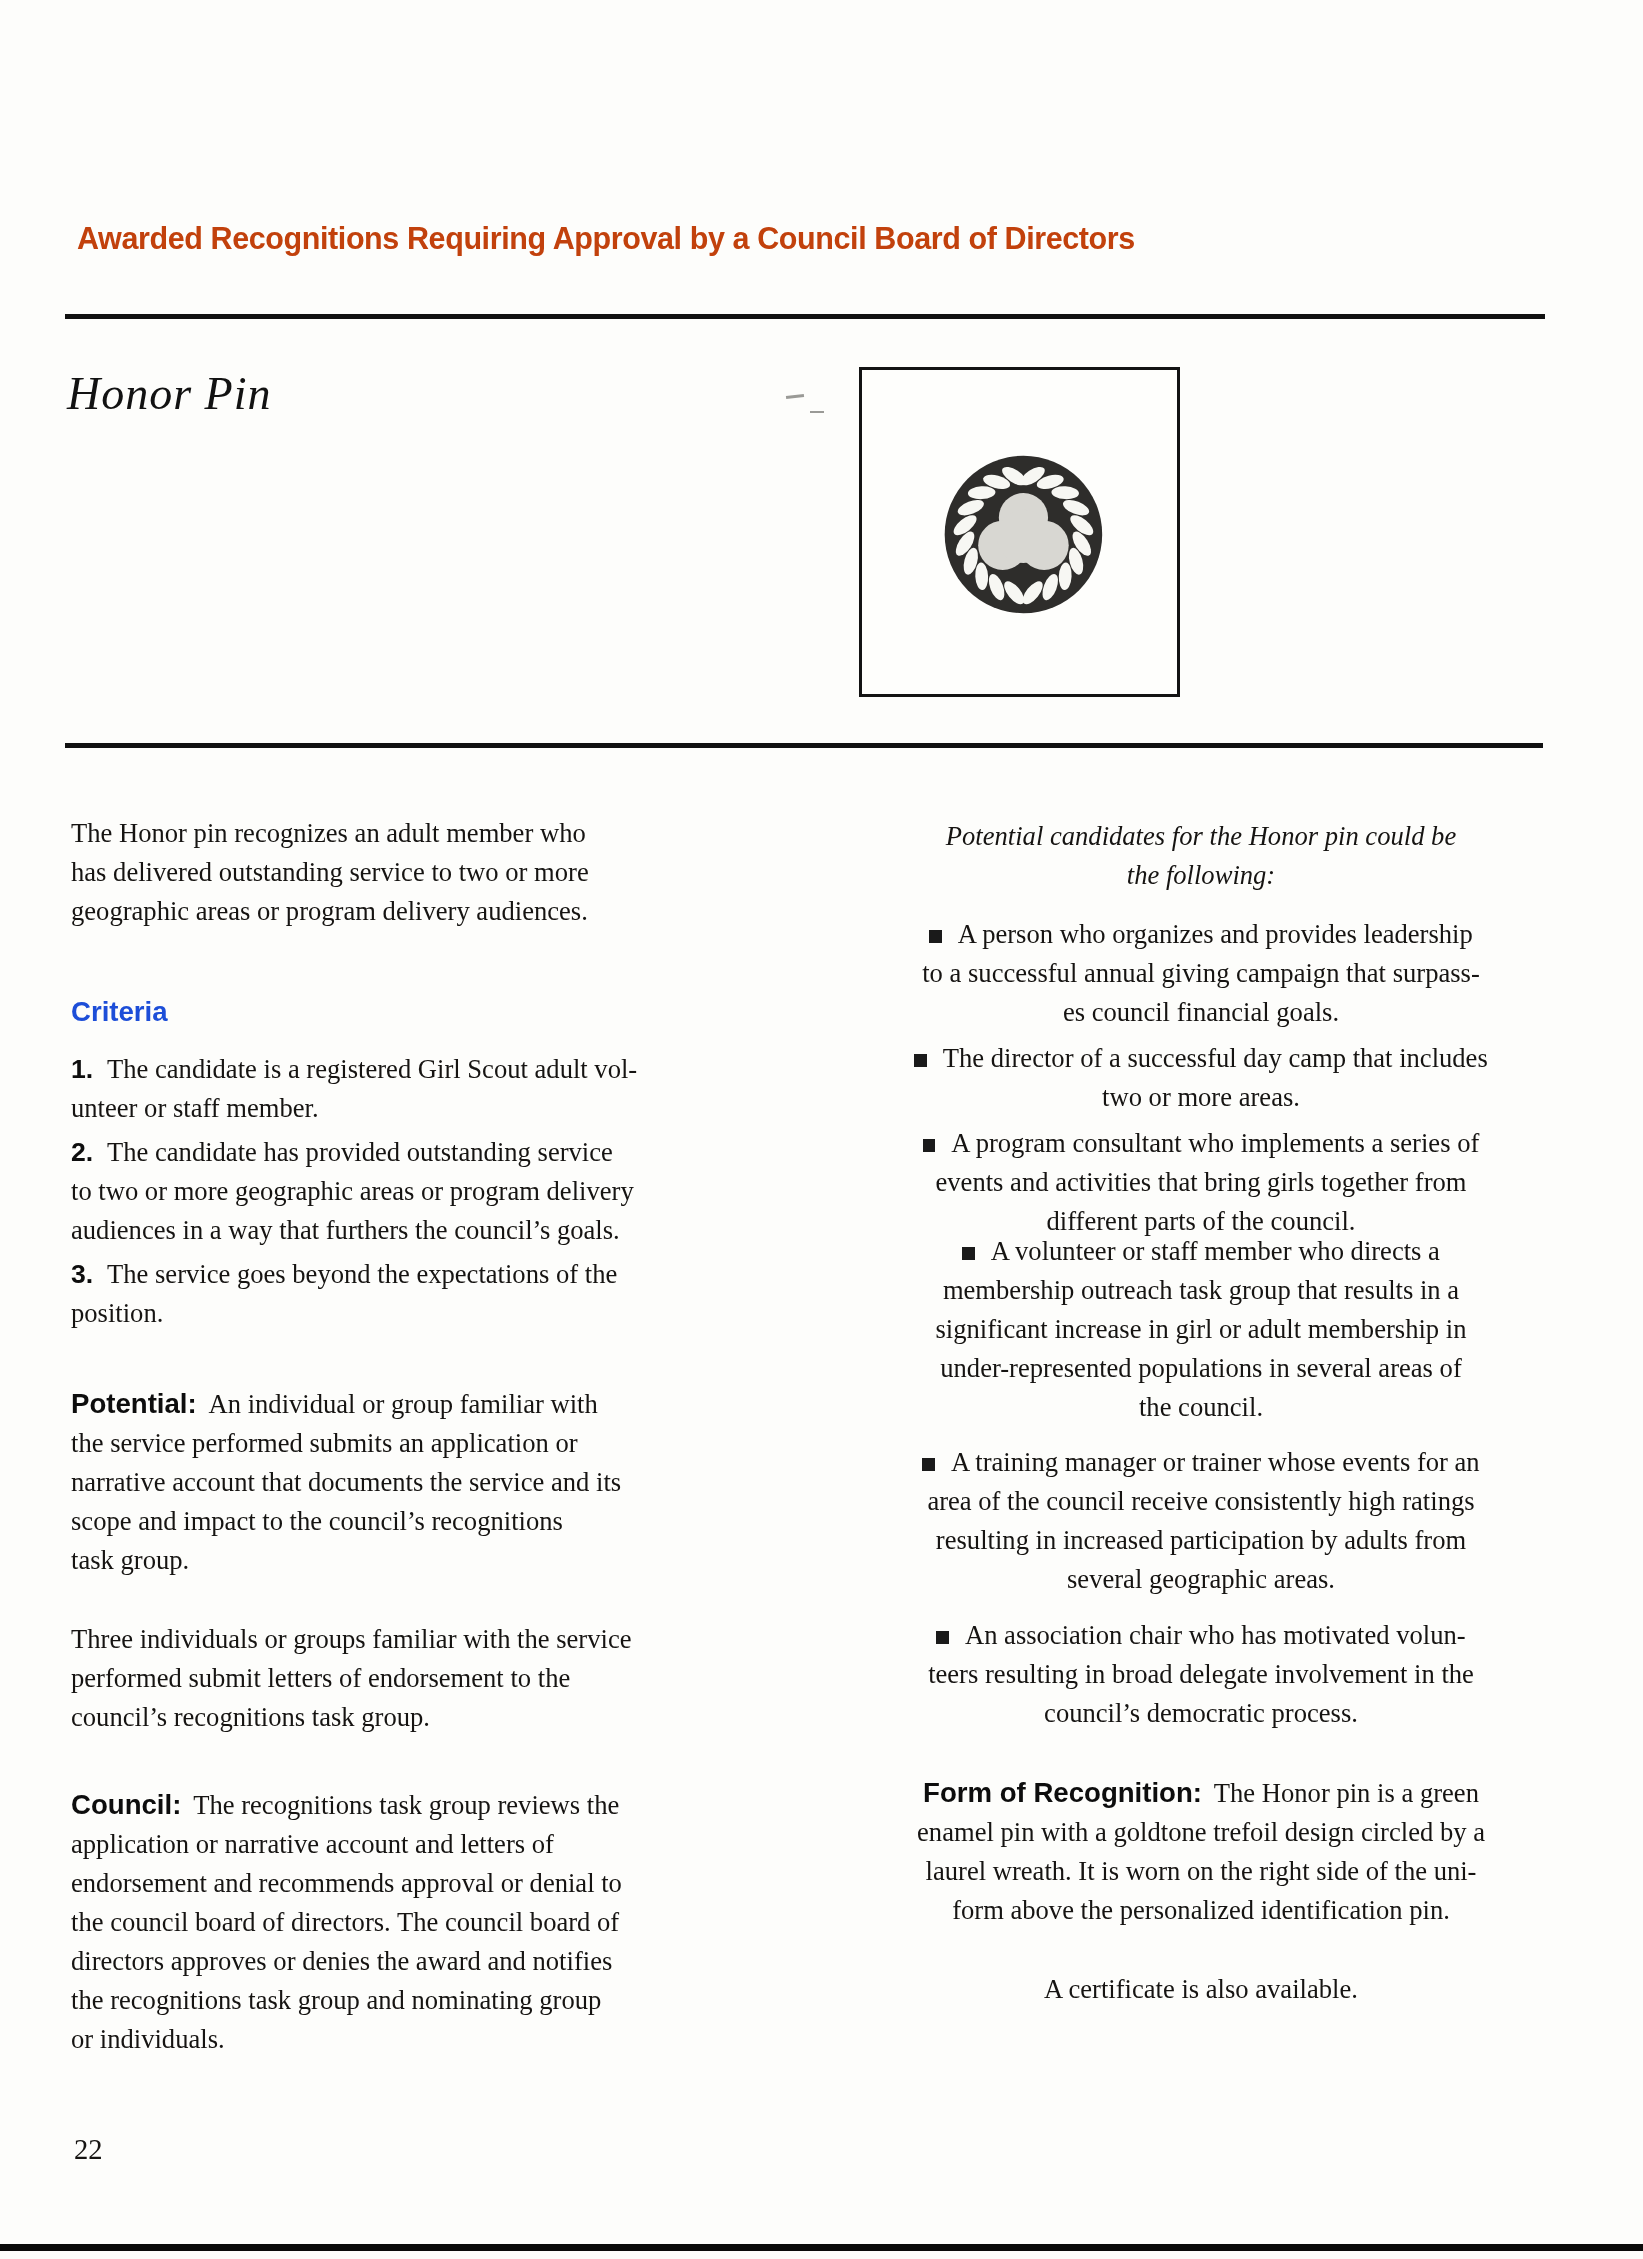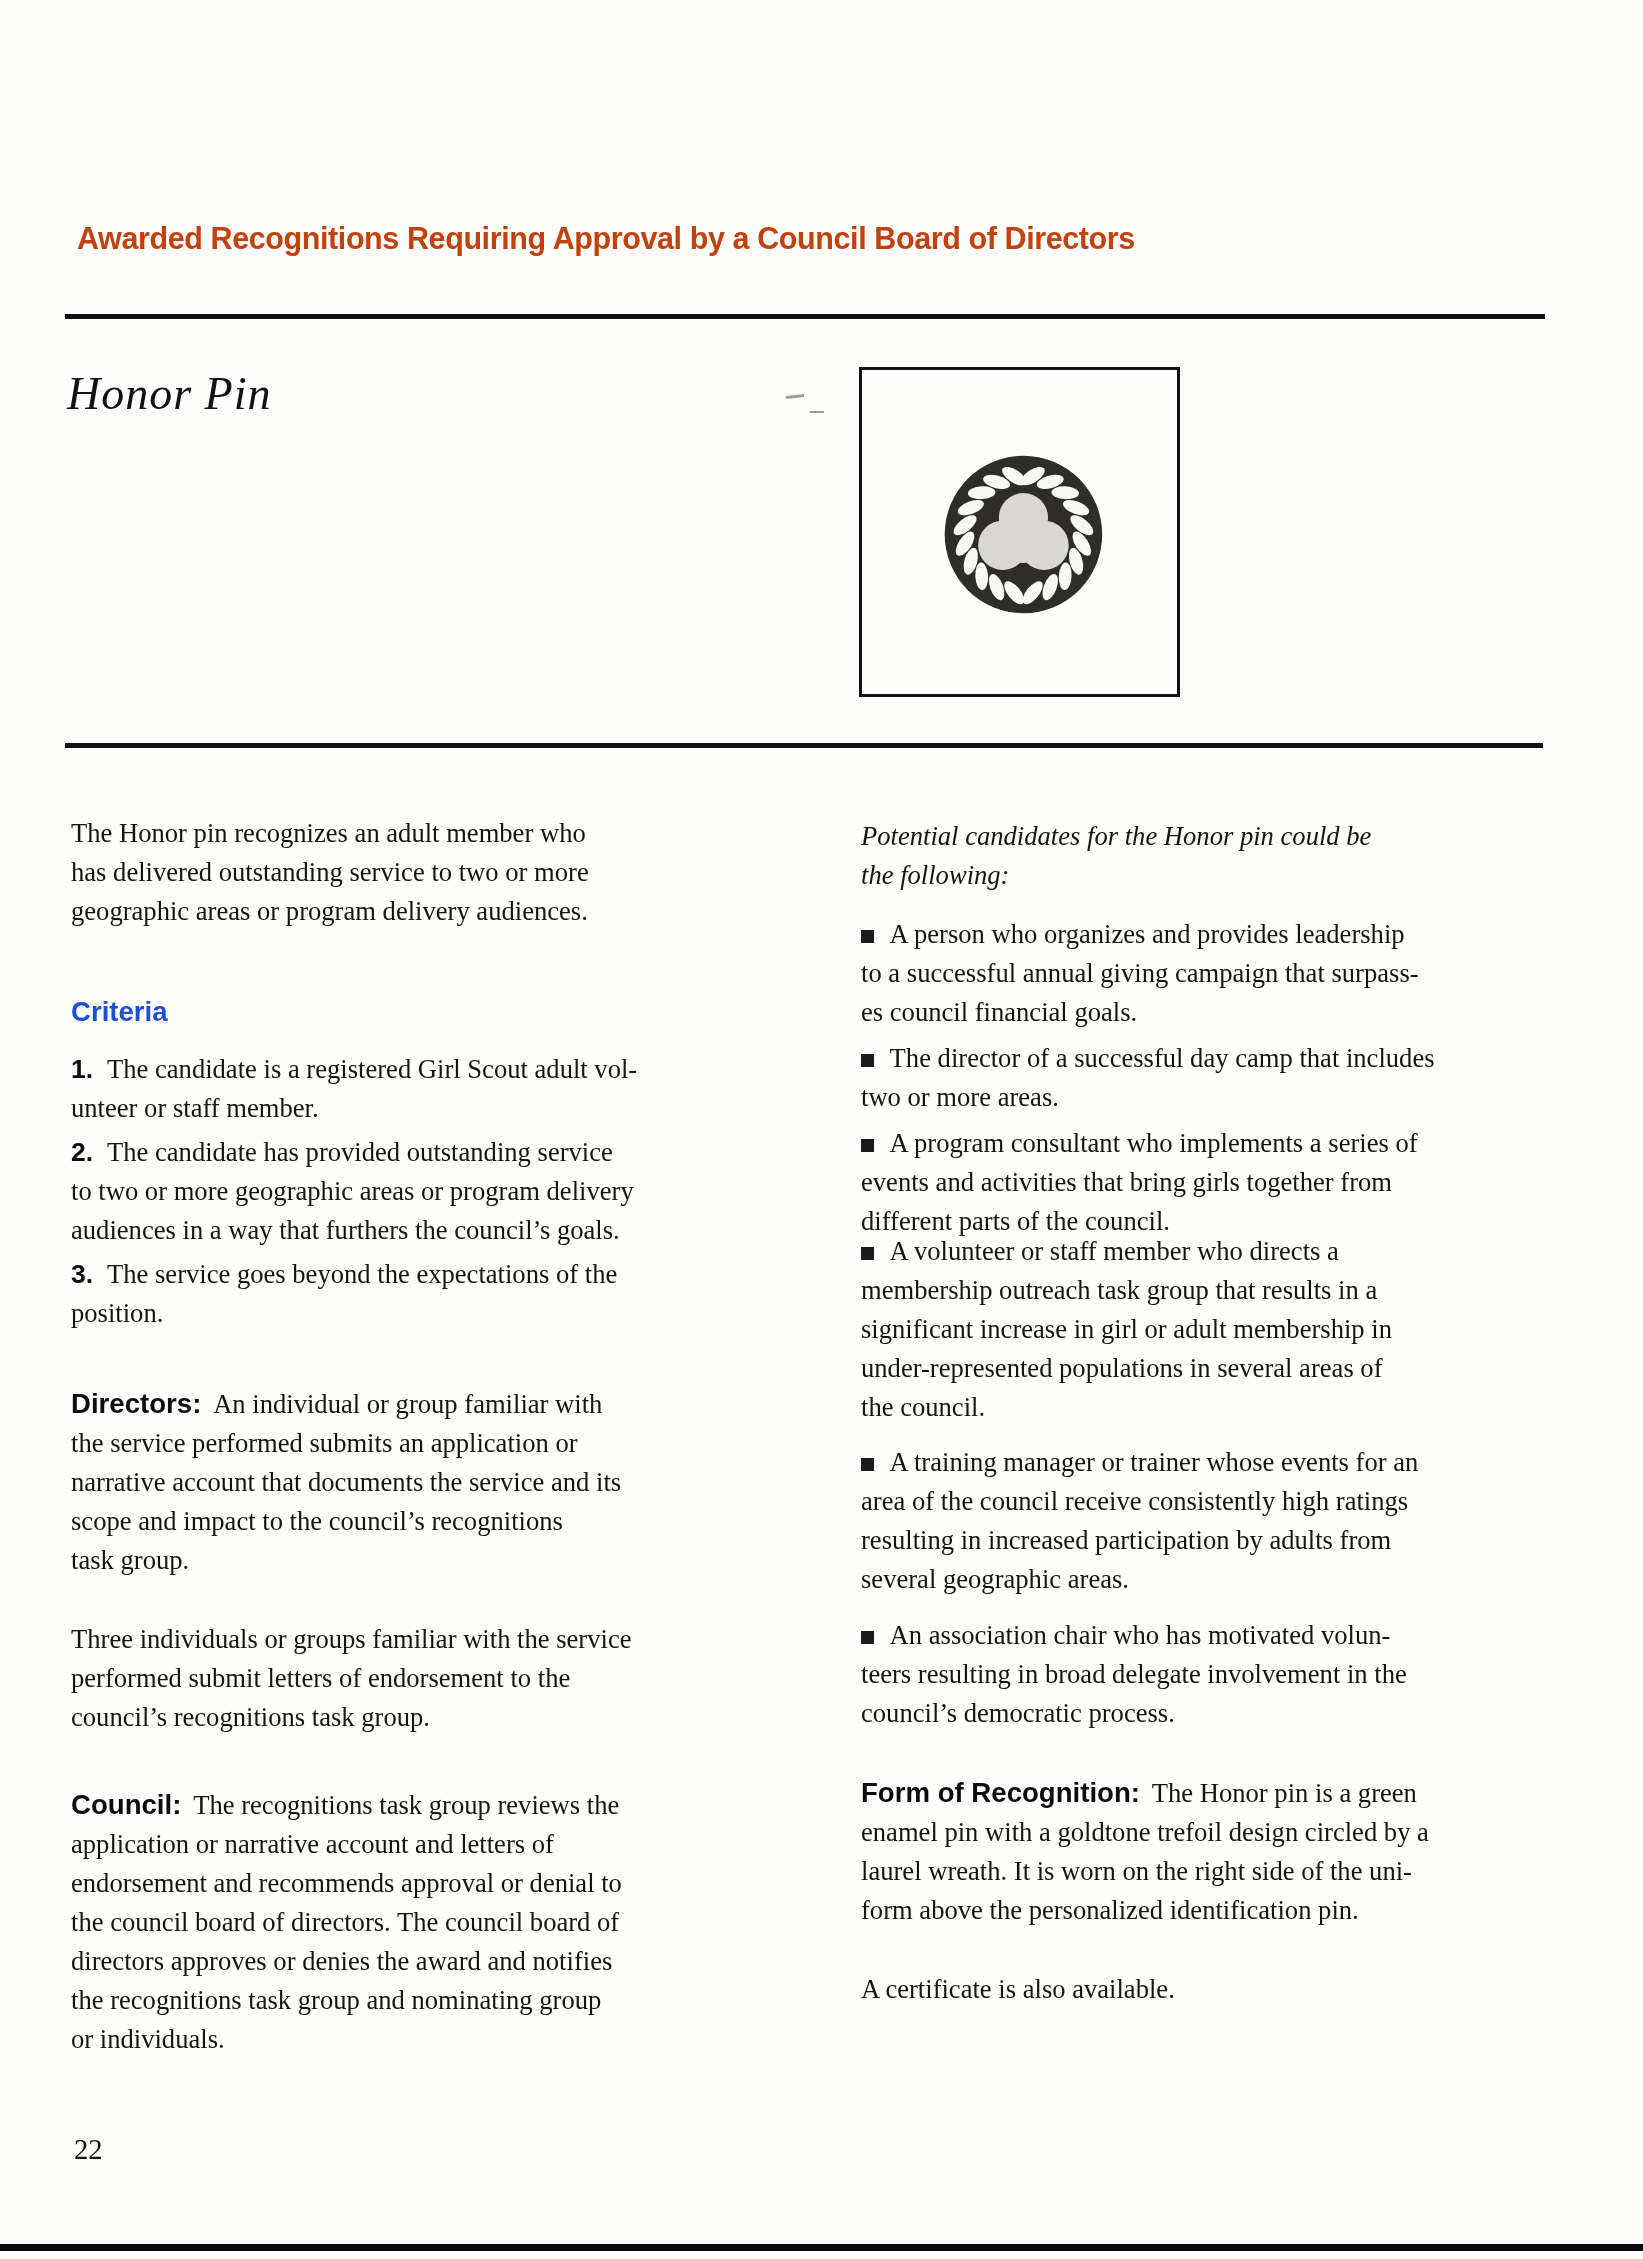--- a/index.html
+++ b/index.html
@@ -24,21 +24,21 @@
   .doc-title{
     left:67px;top:366px;
     font-style:italic;font-size:46px;line-height:55px;color:#121212;
     letter-spacing:1px;
   }
   .pin-box{
     position:absolute;left:859px;top:367px;width:315px;height:324px;
     border:3.9px solid #131313;background:#fefefc;
   }
   .col-left{left:71px;width:630px;margin-top:6px;}
-  .col-right{left:861px;width:680px;}
+  .col-right{left:861px;width:680px;text-align:center;}
   .section-head{
     font-family:"Liberation Sans", sans-serif;
     font-weight:bold;font-size:27.6px;color:#1d4ed8;
   }
   .runin{
     font-family:"Liberation Sans", sans-serif;
     font-weight:bold;font-size:27.6px;color:#0d0d0d;
     margin-right:11.8px;
   }
   .num{
@@ -119,21 +119,21 @@
   <span class="num">2.</span><span class="pre">The candidate has provided outstanding service
 to two or more geographic areas or program delivery
 audiences in a way that furthers the council’s goals.</span>
 </div>
 <div class="block col-left" style="top:1249px">
   <span class="num">3.</span><span class="pre">The service goes beyond the expectations of the
 position.</span>
 </div>
 
 <div class="block col-left" style="top:1378px">
-  <span class="runin">Directors:</span><span class="pre">An individual or group familiar with
+  <span class="runin">Potential:</span><span class="pre">An individual or group familiar with
 the service performed submits an application or
 narrative account that documents the service and its
 scope and impact to the council’s recognitions
 task group.</span>
 </div>
 
 <div class="block col-left" style="top:1614px">
   <span class="pre">Three individuals or groups familiar with the service
 performed submit letters of endorsement to the
 council’s recognitions task group.</span>

